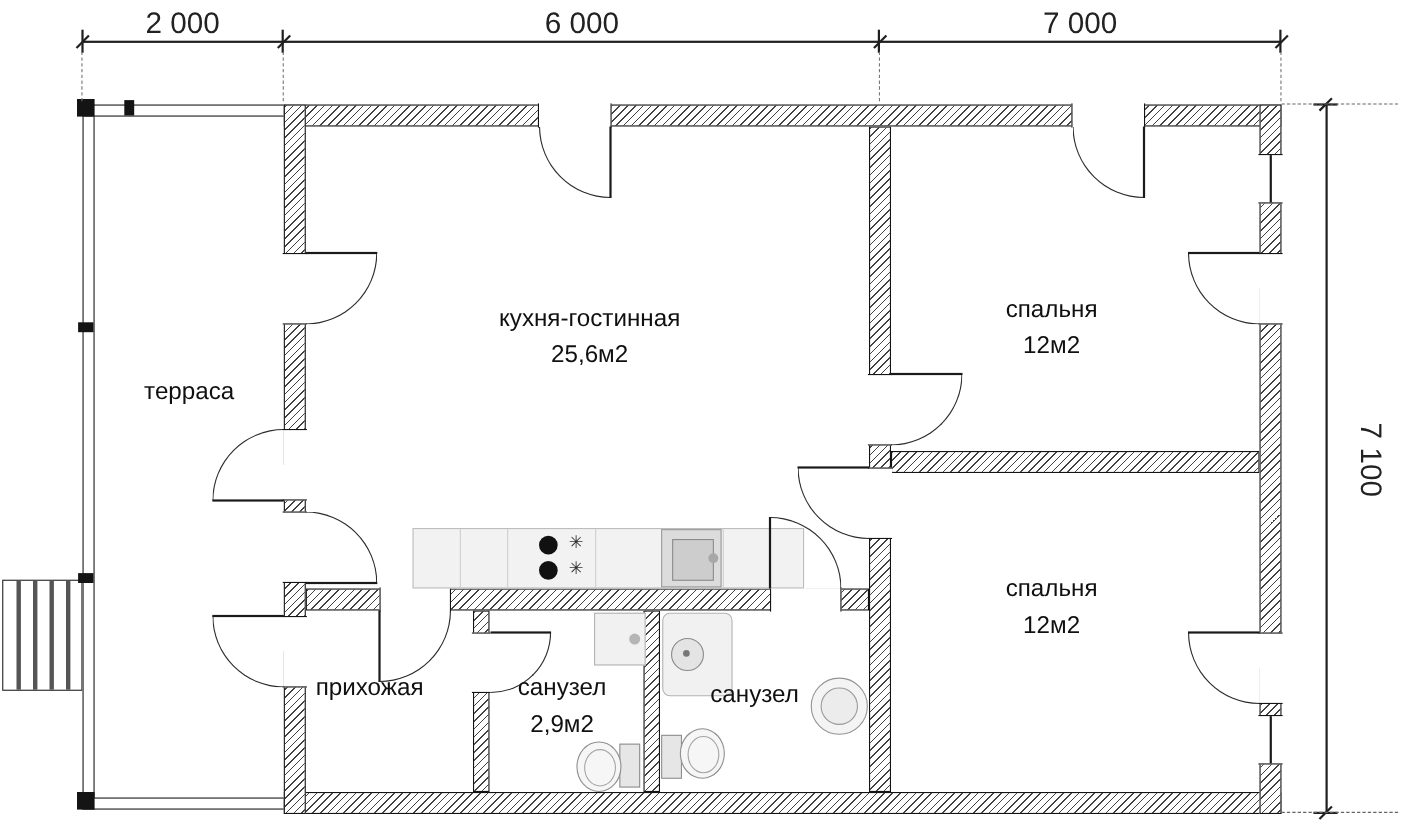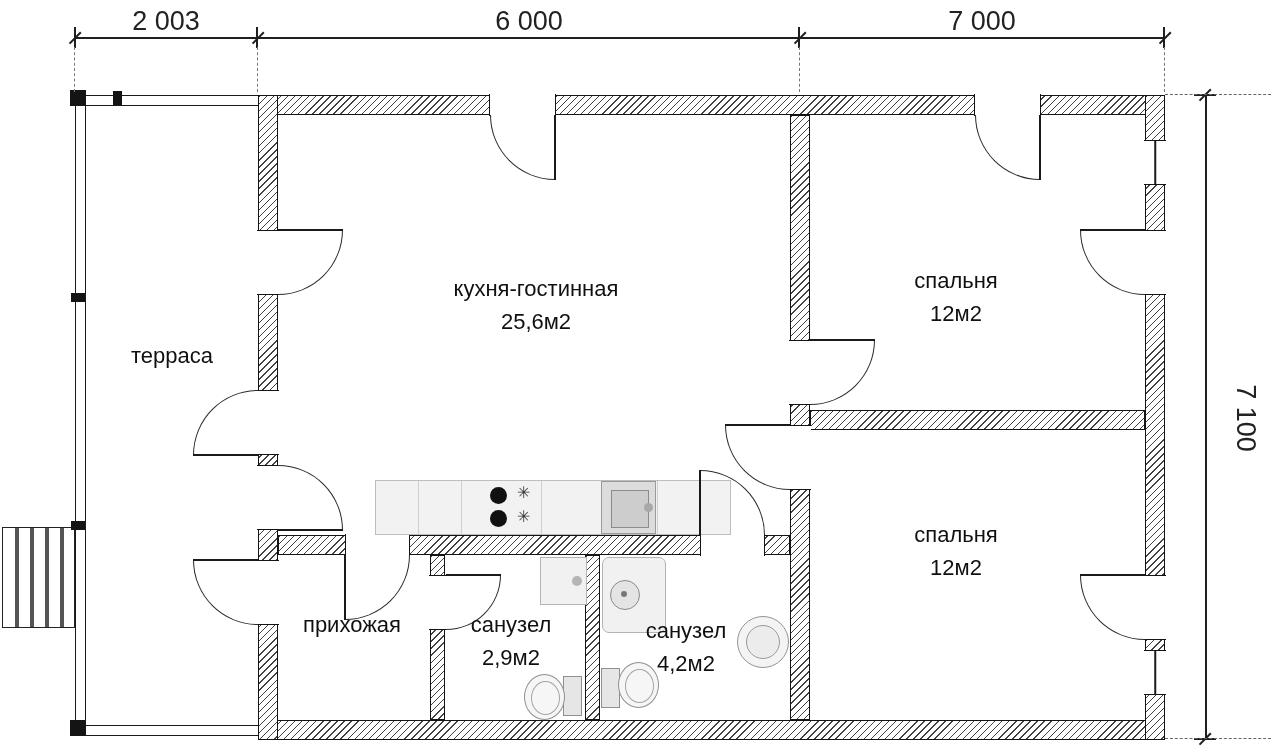--- a/index.html
+++ b/index.html
@@ -32,21 +32,21 @@
   <div class="abs line" style="left:798px;top:27px;width:1.5px;height:21px"></div>
   <div class="abs line" style="left:1163px;top:27px;width:1.5px;height:21px"></div>
   <div class="abs line tick45" style="left:67px;top:37px;width:16px;height:1.5px"></div>
   <div class="abs line tick45" style="left:250px;top:37px;width:16px;height:1.5px"></div>
   <div class="abs line tick45" style="left:792px;top:37px;width:16px;height:1.5px"></div>
   <div class="abs line tick45" style="left:1157px;top:37px;width:16px;height:1.5px"></div>
   <div class="abs" style="left:74px;top:47px;width:0;height:45px;border-left:1px dashed #777;z-index:4"></div>
   <div class="abs" style="left:257px;top:47px;width:0;height:45px;border-left:1px dashed #777;z-index:4"></div>
   <div class="abs" style="left:799px;top:47px;width:0;height:45px;border-left:1px dashed #777;z-index:4"></div>
   <div class="abs" style="left:1164px;top:47px;width:0;height:45px;border-left:1px dashed #777;z-index:4"></div>
-  <div class="abs dim" style="left:106px;top:6px;width:120px;height:30px">2 003</div>
+  <div class="abs dim" style="left:106px;top:6px;width:120px;height:30px">2 000</div>
   <div class="abs dim" style="left:469px;top:6px;width:120px;height:30px">6 000</div>
   <div class="abs dim" style="left:922px;top:6px;width:120px;height:30px">7 000</div>
 
   <div class="abs line" style="left:1205px;top:95px;width:1.5px;height:645px"></div>
   <div class="abs line" style="left:1194px;top:94px;width:22px;height:1.5px"></div>
   <div class="abs line" style="left:1194px;top:738px;width:22px;height:1.5px"></div>
   <div class="abs line tick45" style="left:1197px;top:94px;width:16px;height:1.5px"></div>
   <div class="abs line tick45" style="left:1197px;top:738px;width:16px;height:1.5px"></div>
   <div class="abs" style="left:1165px;top:94px;width:106px;height:0;border-top:1px dashed #666;z-index:4"></div>
   <div class="abs" style="left:1165px;top:738px;width:106px;height:0;border-top:1px dashed #666;z-index:4"></div>
@@ -172,25 +172,24 @@
     <div>25,6м2</div>
   </div>
   <div class="abs label" style="left:876px;top:264px;width:160px;height:64px">
     <div>спальня</div>
     <div>12м2</div>
   </div>
   <div class="abs label" style="left:876px;top:518px;width:160px;height:64px">
     <div>спальня</div>
     <div>12м2</div>
   </div>
-  <div class="abs label" style="left:272px;top:608px;width:160px;height:64px">
+  <div class="abs label" style="left:256px;top:608px;width:160px;height:64px">
     <div>прихожая</div>
   </div>
   <div class="abs label" style="left:431px;top:608px;width:160px;height:64px">
     <div>санузел</div>
     <div>2,9м2</div>
   </div>
   <div class="abs label" style="left:606px;top:614px;width:160px;height:64px">
     <div>санузел</div>
-    <div>4,2м2</div>
   </div>
 
 </div>
 
 </body></html>

